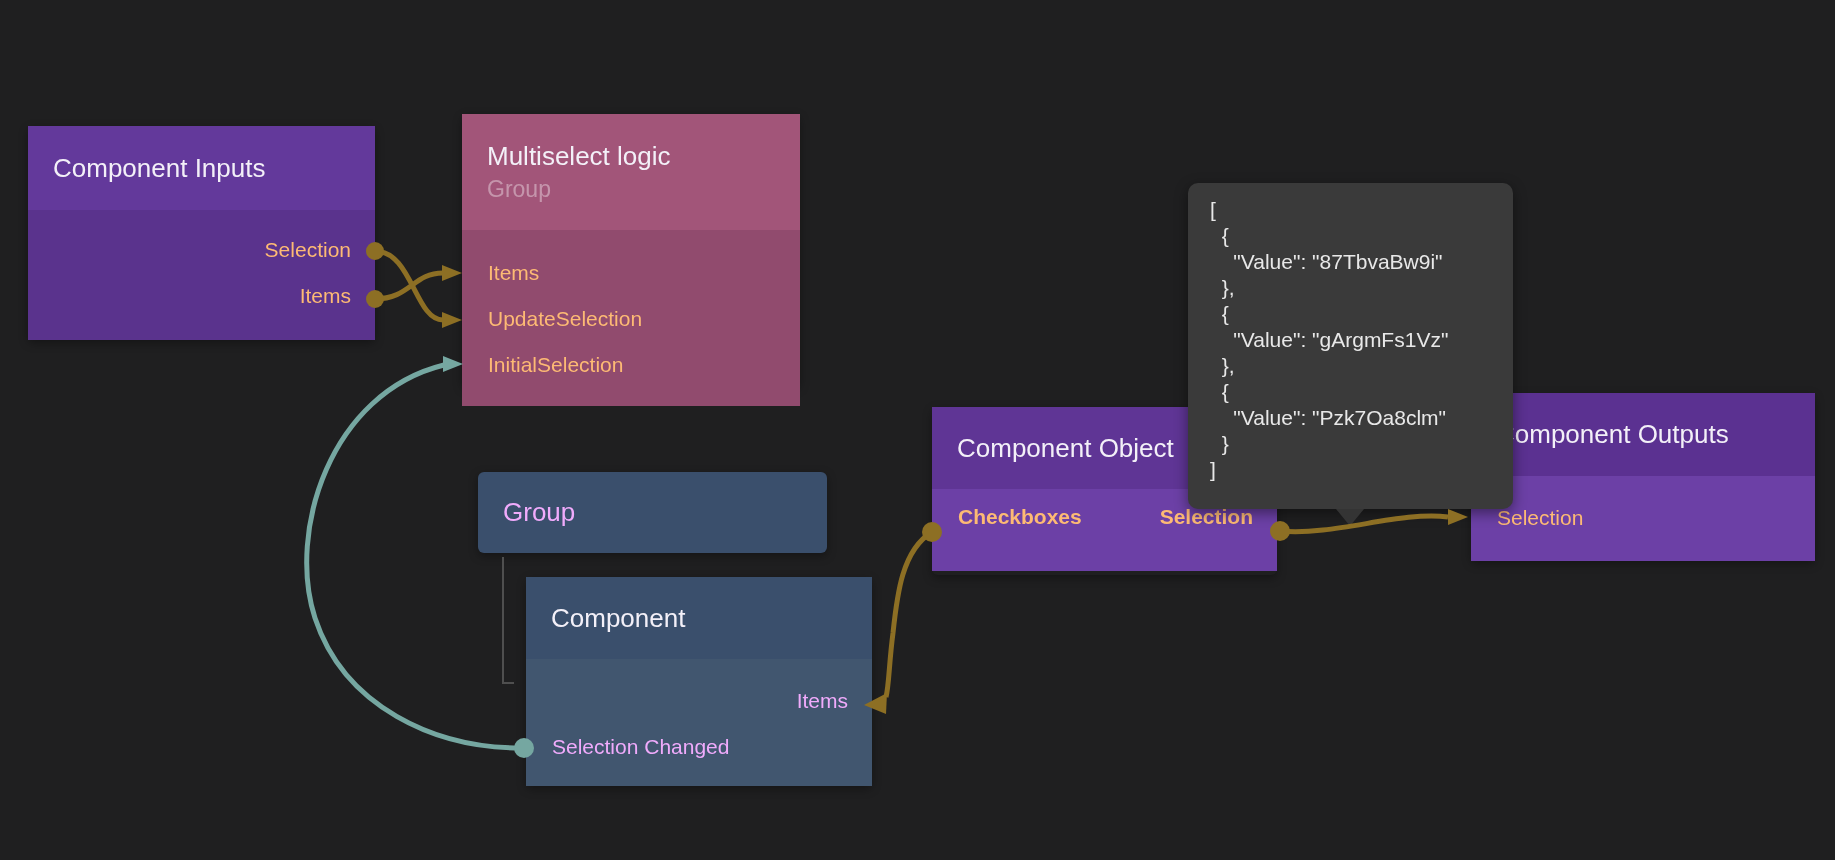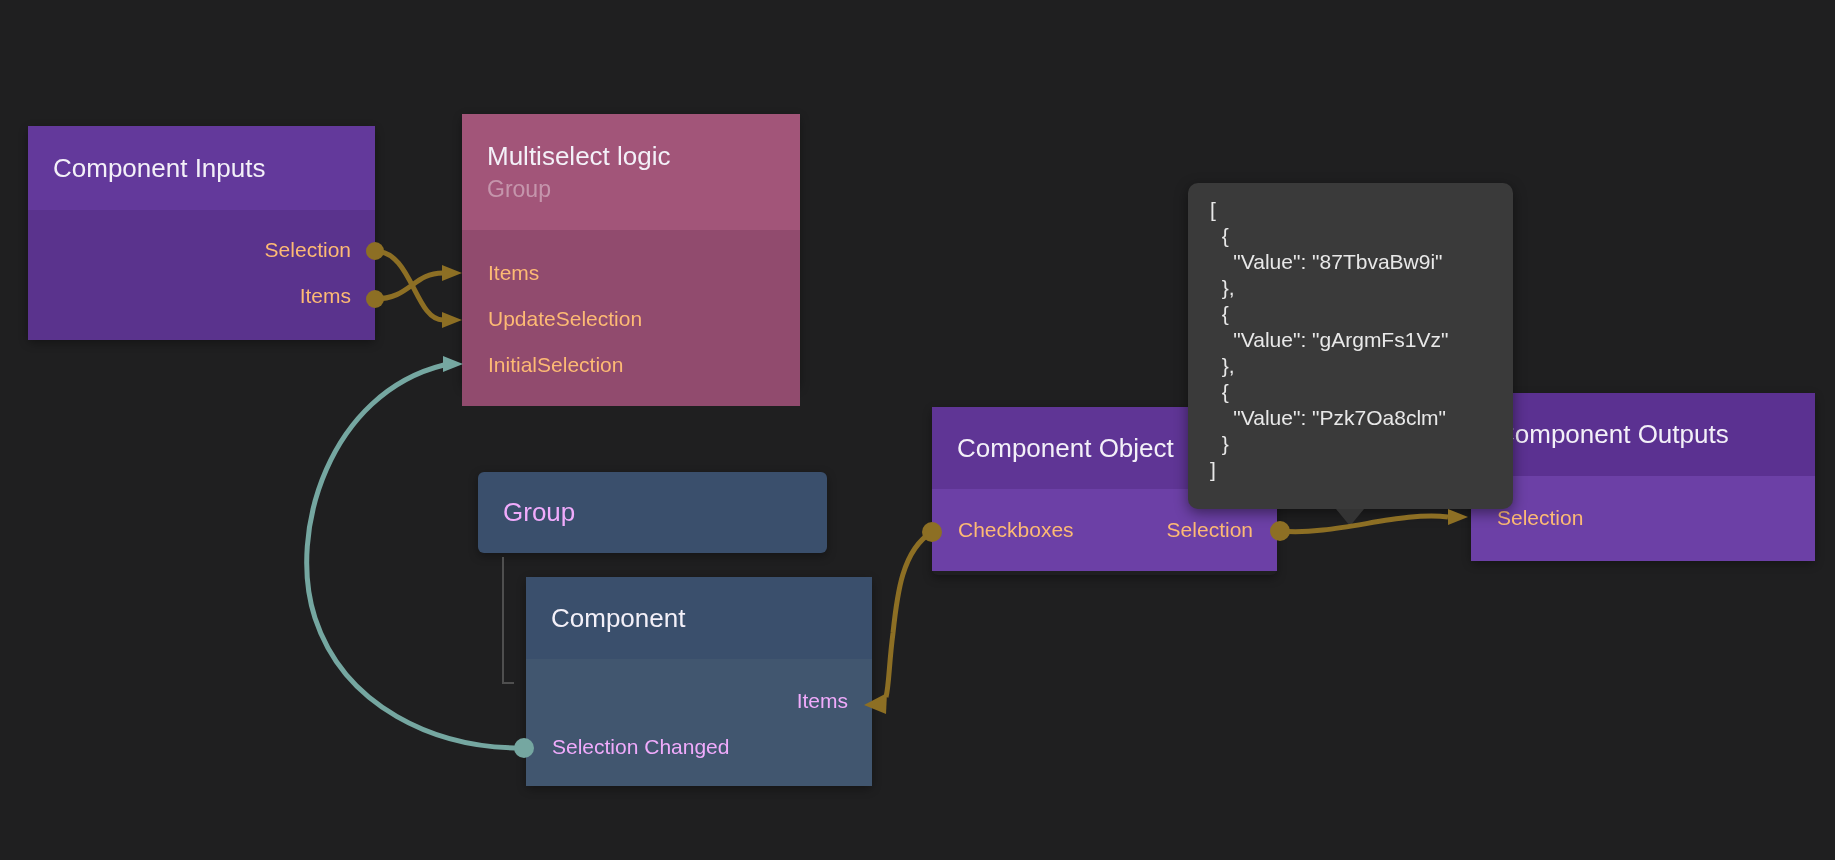--- a/index.html
+++ b/index.html
@@ -32,21 +32,21 @@
 
   
   #node-repeater{left:526px;top:577px;width:346px;height:209px;}
   #node-repeater .node-header{height:82px;background:#3a4f6c;}
   #node-repeater .node-body{height:127px;background:#41566f;padding-top:19px;}
   #node-repeater .port-row, #node-group .node-title{color:#f0abfc;}
 
   
   #node-component-object{left:932px;top:407px;width:345px;height:168px;}
   #node-component-object .node-header{height:82px;background:#5f3595;}
-  #node-component-object .node-body{height:82px;background:#6c40a6;padding-top:18px;display:flex;}
+  #node-component-object .node-body{height:82px;background:#6c40a6;padding-top:5px;display:flex;font-weight:bold;}
   #node-component-object .port-row{flex:1;height:46px;}
 
   
   #node-component-outputs{left:1471px;top:393px;width:344px;height:168px;}
   #node-component-outputs .node-header{height:83px;background:#5b3191;}
   #node-component-outputs .node-body{height:85px;background:#6c40a6;padding-top:19px;}
 
   
   #value-tooltip{
     position:absolute;left:1188px;top:183px;width:325px;height:326px;

